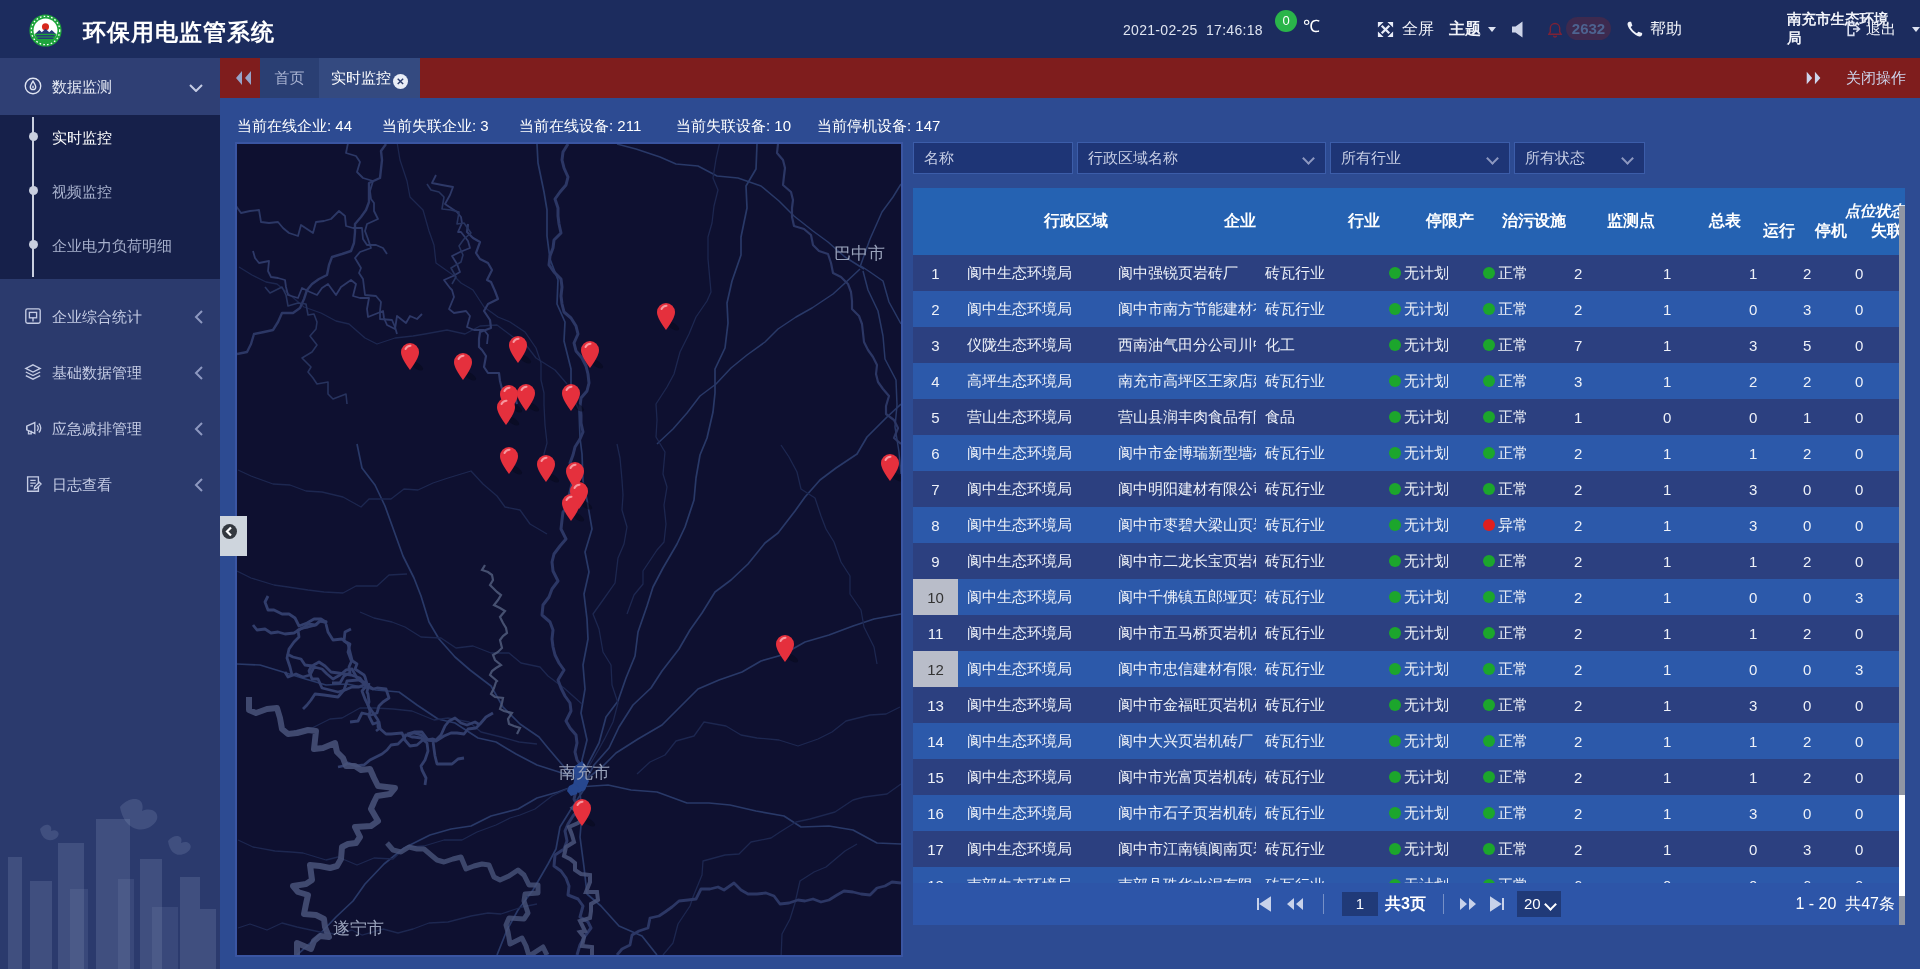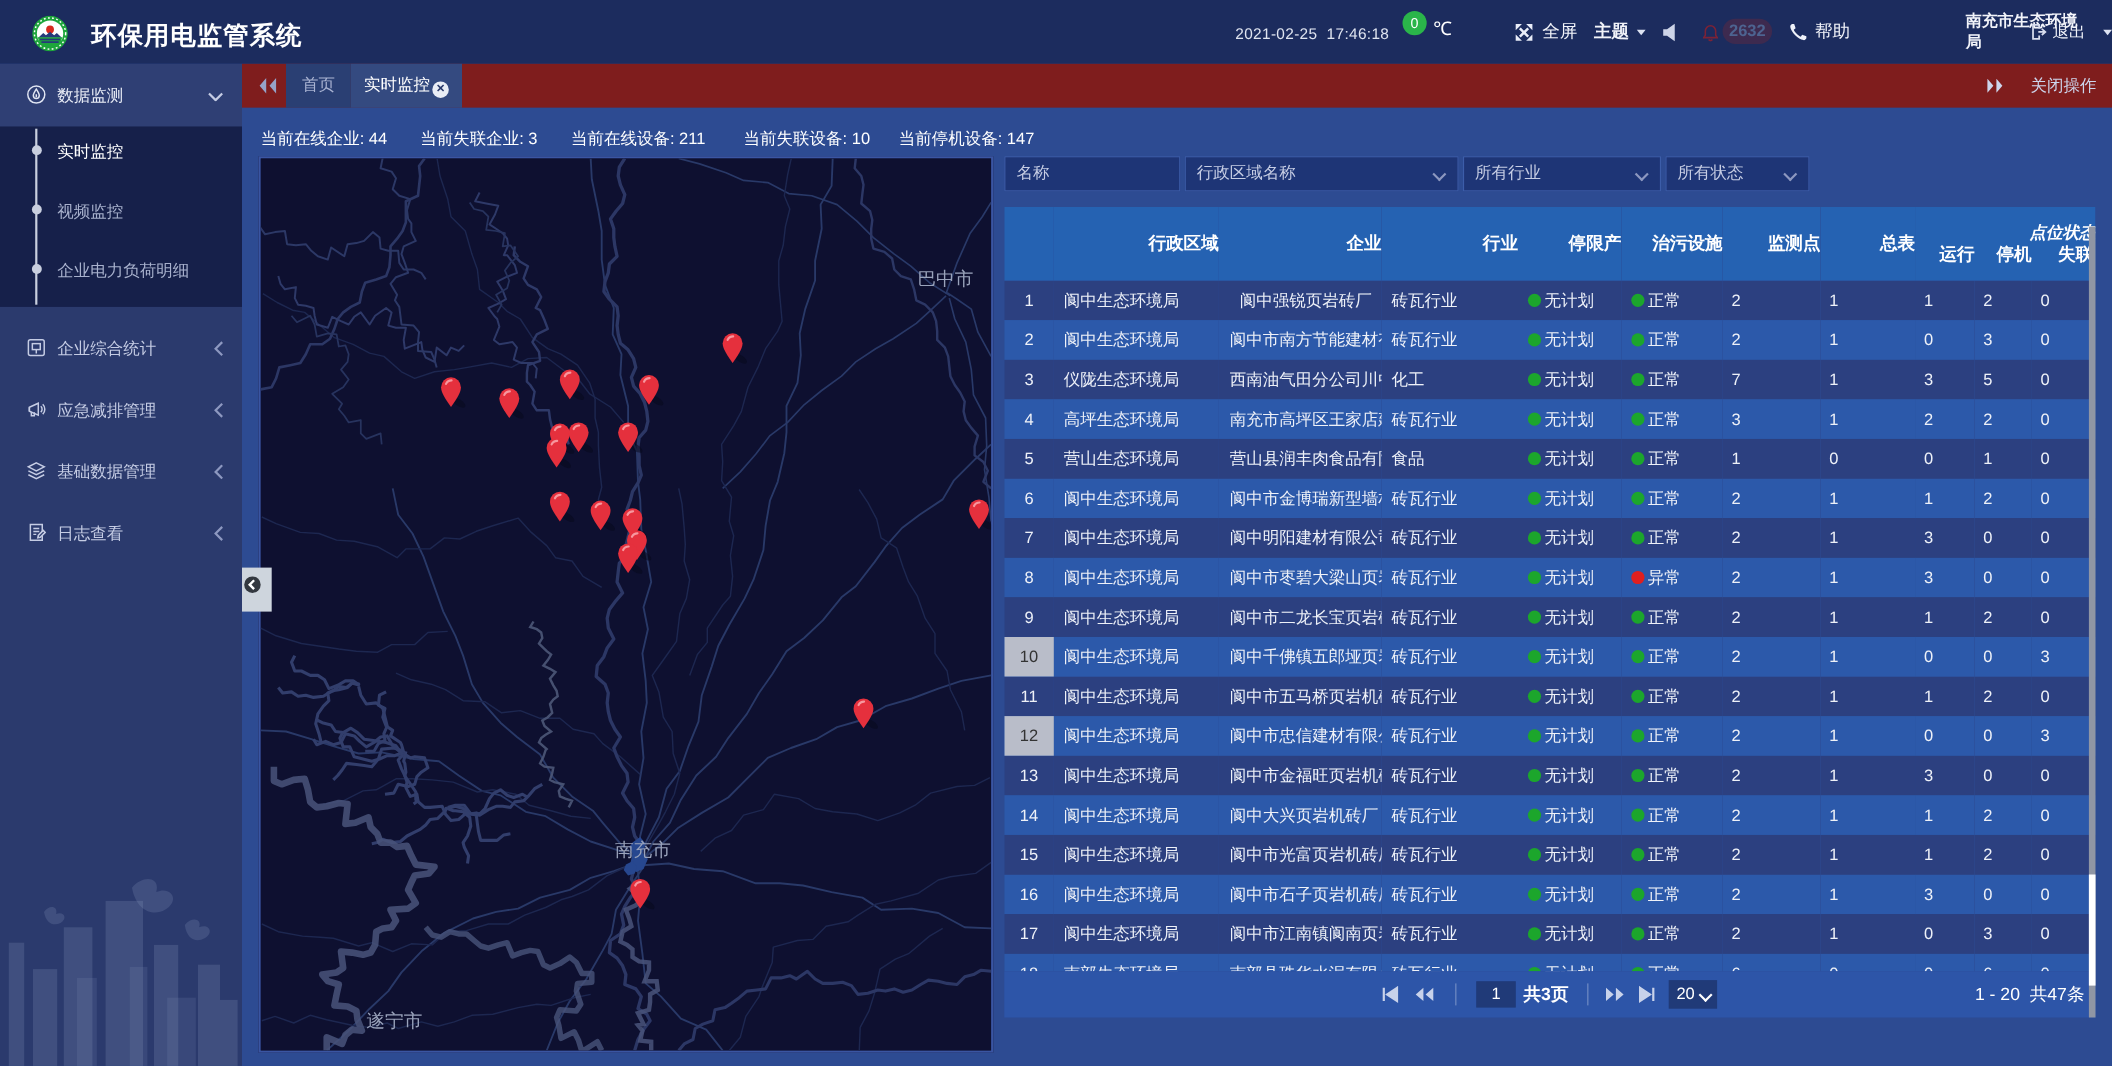--- a/index.html
+++ b/index.html
@@ -178,38 +178,38 @@
       <svg class="mi-icon" viewBox="0 0 20 20" fill="none" stroke="#c5cce4" stroke-width="1.5">
           <rect x="2" y="2" width="16" height="16" rx="2"></rect>
           <rect x="6" y="6" width="8" height="6"></rect>
           <path d="M10 12 v4"></path>
         </svg>
       <div class="mi-text">企业综合统计</div>
         <svg class="mi-arrow-svg" width="9" height="14" viewBox="0 0 9 14">
           <path d="M8 1 L2 7 L8 13" stroke="#8d98c0" stroke-width="2" fill="none"></path>
         </svg>
     </div>
+    <div class="menuitem" id="mi4">
+      <svg class="mi-icon" viewBox="0 0 20 20" fill="none" stroke="#c5cce4" stroke-width="1.5">
+          <path d="M10 2 L18 6 L10 10 L2 6 Z"></path>
+          <path d="M2 10 L10 14 L18 10"></path>
+          <path d="M2 14 L10 18 L18 14"></path>
+        </svg>
+      <div class="mi-text">基础数据管理</div>
+        <svg class="mi-arrow-svg" width="9" height="14" viewBox="0 0 9 14">
+          <path d="M8 1 L2 7 L8 13" stroke="#8d98c0" stroke-width="2" fill="none"></path>
+        </svg>
+    </div>
     <div class="menuitem" id="mi5">
       <svg class="mi-icon" viewBox="0 0 20 20" fill="none" stroke="#c5cce4" stroke-width="1.5">
           <path d="M3 8 L12 4 V16 L3 12 Z"></path>
           <path d="M3 8 v4 M5 12.5 v4 h3 v-3.4"></path>
           <path d="M14.5 7 a4 4 0 0 1 0 6 M16.5 5 a7 7 0 0 1 0 10"></path>
         </svg>
       <div class="mi-text">应急减排管理</div>
-        <svg class="mi-arrow-svg" width="9" height="14" viewBox="0 0 9 14">
-          <path d="M8 1 L2 7 L8 13" stroke="#8d98c0" stroke-width="2" fill="none"></path>
-        </svg>
-    </div>
-    <div class="menuitem" id="mi4">
-      <svg class="mi-icon" viewBox="0 0 20 20" fill="none" stroke="#c5cce4" stroke-width="1.5">
-          <path d="M10 2 L18 6 L10 10 L2 6 Z"></path>
-          <path d="M2 10 L10 14 L18 10"></path>
-          <path d="M2 14 L10 18 L18 14"></path>
-        </svg>
-      <div class="mi-text">基础数据管理</div>
         <svg class="mi-arrow-svg" width="9" height="14" viewBox="0 0 9 14">
           <path d="M8 1 L2 7 L8 13" stroke="#8d98c0" stroke-width="2" fill="none"></path>
         </svg>
     </div>
     <div class="menuitem" id="mi6">
       <svg class="mi-icon" viewBox="0 0 20 20" fill="none" stroke="#c5cce4" stroke-width="1.5">
           <path d="M4 2 h12 v16 h-12 Z"></path>
           <path d="M7 6 h6 M7 9 h6 M7 12 h3"></path>
           <path d="M12 13 l5 -5 2 2 -5 5 -2.5 0.5 Z" fill="#2b3a6d"></path>
         </svg>
@@ -457,21 +457,21 @@
                   <span style="width:52px; padding-left:9px; box-sizing:border-box;">停机</span>
                   <span style="width:56px; padding-left:10px; box-sizing:border-box;">失联</span>
                 </div>
             </th>
           </tr>
         </thead>
         <tbody id="tbody">
           <tr class="odd">
               <td class="c">1</td>
               <td>阆中生态环境局</td>
-              <td style="padding-left:10px;text-align:center;">阆中强锐页岩砖厂</td>
+              <td style="padding-left:10px;">阆中强锐页岩砖厂</td>
               <td>砖瓦行业</td>
               <td><span class="dot dg"></span>无计划</td>
               <td><span class="dot dg"></span>正常</td>
               <td style="padding-left:8px;">2</td>
               <td style="padding-left:8px;">1</td>
               <td style="padding-left:8px;">1</td>
               <td style="padding-left:8px;">2</td>
               <td style="padding-left:8px;">0</td>
             </tr>
           <tr class="even">

